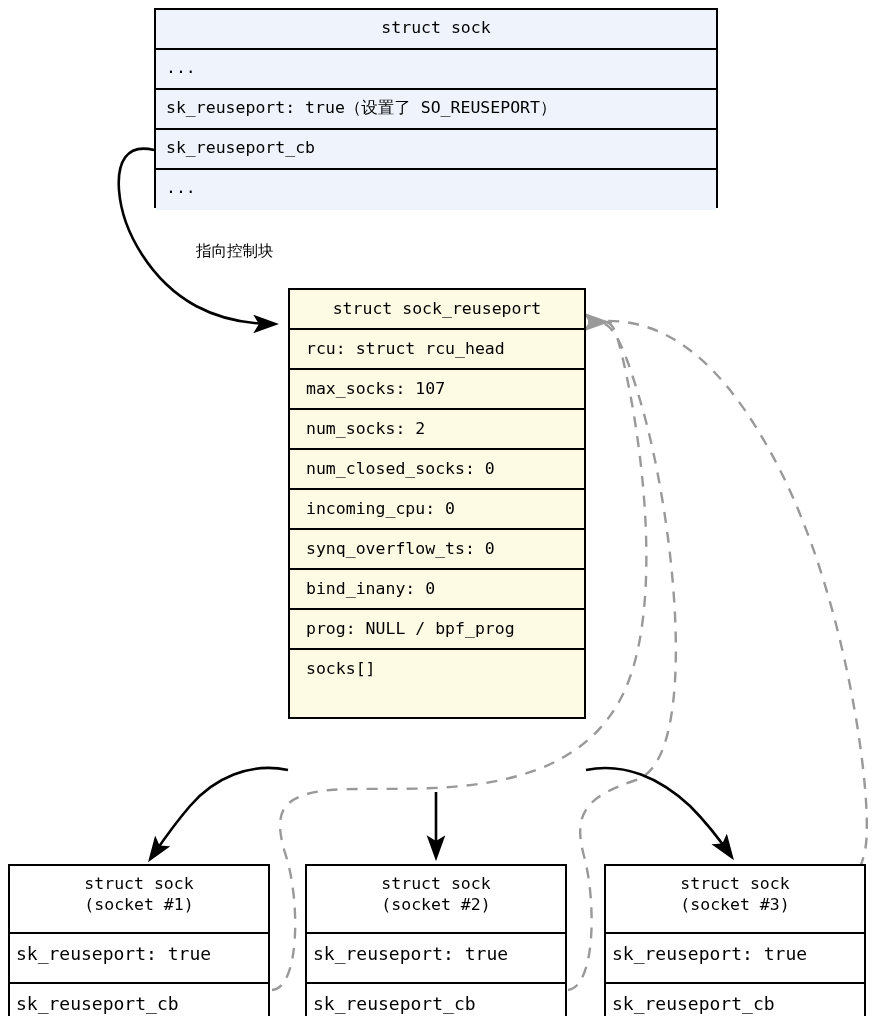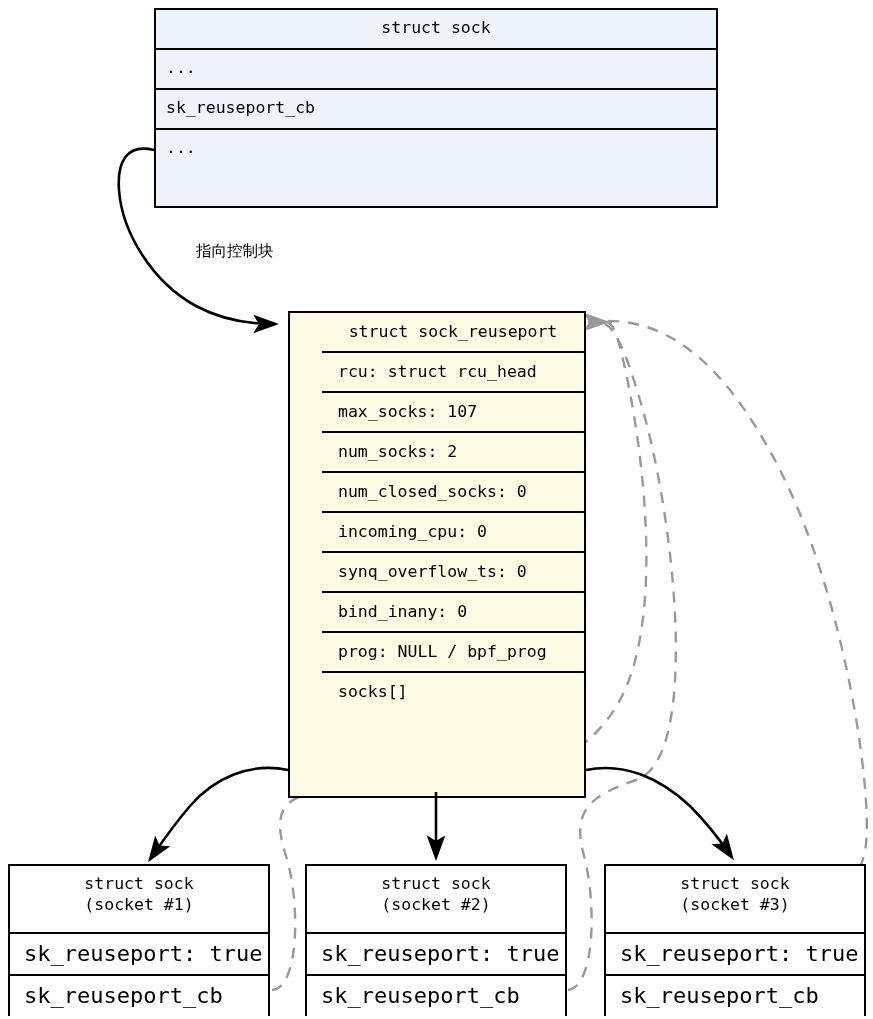--- a/index.html
+++ b/index.html
@@ -55,25 +55,24 @@
     top: 8px;
     width: 564px;
     height: 200px;
     background: #eef3fc;
   }
   #box-sock .srow { background: #eef3fc; }
 
   
   #box-reuseport {
     left: 288px;
-    top: 311px;
+    top: 288px;
     width: 298px;
-    height: 487px;
+    height: 431px;
     background: #fdfbe4;
-    padding-left: 32px;
   }
   #box-reuseport .srow {
     background: #fdfbe4;
     height: 40px;
     line-height: 37px;
     padding-left: 16px;
   }
   #box-reuseport .srow.title {
     padding-left: 0;
     text-align: center;
@@ -83,24 +82,24 @@
   .sockbox { height: 152px; background:#ffffff; }
   .sockbox .srow { background:#ffffff; }
   .sockbox .hdr {
     height: 68px;
     line-height: 1.25;
     text-align: center;
     padding: 8px 0 0 0;
     font-size: 16.5px;
   }
   .sockbox .fld {
-    height: 42px;
+    height: 50px;
     line-height: 40px;
-    padding-left: 14px;
-    font-size: 22px;
+    padding-left: 6px;
+    font-size: 18px;
   }
   #box-sock1 { left: 8px;   top: 864px; width: 262px; }
   #box-sock2 { left: 305px; top: 864px; width: 262px; }
   #box-sock3 { left: 604px; top: 864px; width: 262px; }
 
   
   #caption-ctrl {
     position: absolute;
     left: 196px;
     top: 241px;
@@ -141,20 +140,21 @@
 
     <path d="M 726,1014 C 790,960 860,900 866,844 C 872,790 846,600 780,470
              C 720,352 660,318 600,321" fill="none" stroke="#999999" stroke-width="2.4" stroke-dasharray="11,9"></path>
 
     <path d="M 612,322 L 588,322" fill="none" stroke="#999999" stroke-width="2.4" marker-end="url(#arrow-gray)"></path>
   </svg>
 
   <div class="sbox" id="box-sock">
     <div class="srow title">struct sock</div>
     <div class="srow">...</div>
+    <div class="srow">sk_reuseport: true（设置了 SO_REUSEPORT）</div>
     <div class="srow">sk_reuseport_cb</div>
     <div class="srow">...</div>
   </div>
 
   <div class="sbox" id="box-reuseport">
     <div class="srow title">struct sock_reuseport</div>
     <div class="srow">rcu: struct rcu_head</div>
     <div class="srow">max_socks: 107</div>
     <div class="srow">num_socks: 2</div>
     <div class="srow">num_closed_socks: 0</div>

